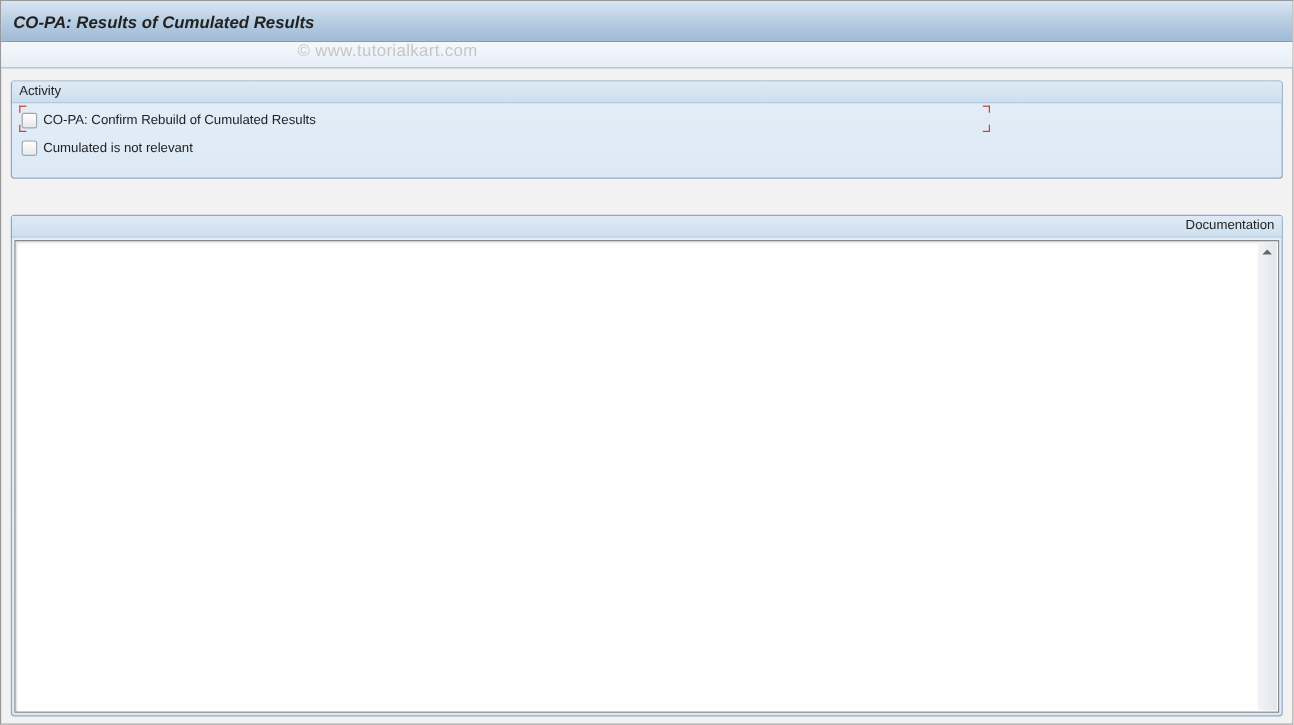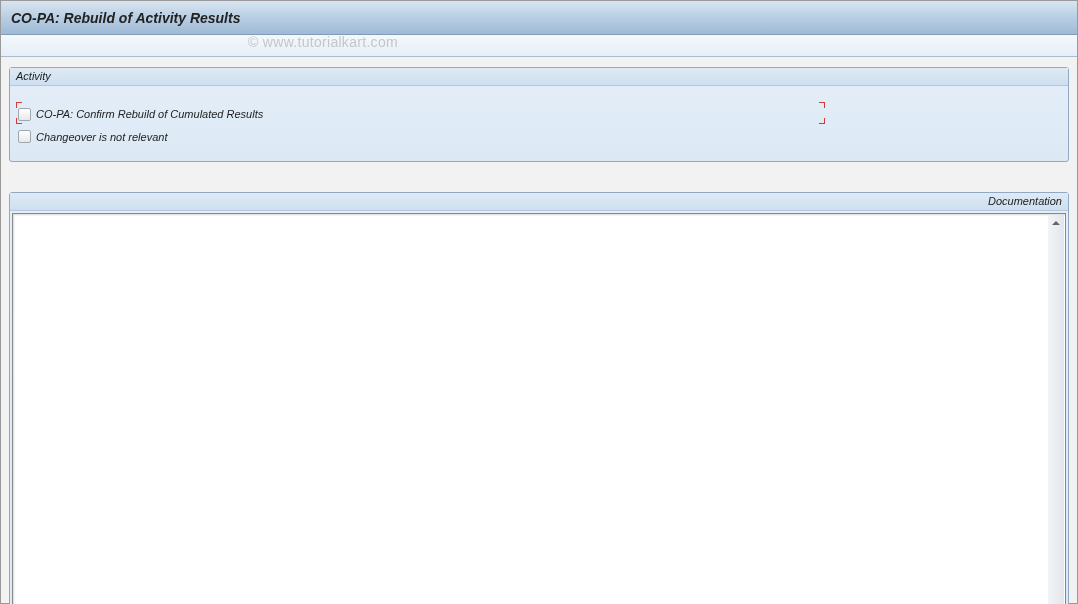--- a/index.html
+++ b/index.html
@@ -37,36 +37,35 @@
     }
     .content {
       padding: 10px 8px 0 8px;
     }
     .groupbox {
       border: 1px solid #8fa9c4;
       border-radius: 3px;
       background: linear-gradient(to bottom, #e4eef8 0%, #dce9f5 100%);
       margin-bottom: 30px;
       position: relative;
-      font-style: italic;
     }
     .groupbox.doc {
       margin-bottom: 0;
       text-align: right;
     }
     .groupbox-title {
       height: 18px;
       font-size: 11px;
       color: #222;
       padding: 2px 6px 0 6px;
       border-bottom: 1px solid #b5c8db;
       background: linear-gradient(to bottom, #dfeaf5 0%, #cddff0 100%);
     }
     .groupbox-body {
-      padding: 18px 8px 10px 8px;
+      padding: 4px 8px 10px 8px;
       position: relative;
     }
     .field-row {
       display: flex;
       align-items: center;
       height: 20px;
       margin-bottom: 4px;
       position: relative;
     }
     .checkbox {
@@ -139,21 +138,21 @@
       font-family: Arial, sans-serif;
       pointer-events: none;
       letter-spacing: 0.3px;
     }
   </style>
 </head>
 <body>
 
 <div class="window">
   <div class="titlebar">
-    <h1>CO-PA: Rebuild of Activity Results</h1>
+    <h1>CO-PA: Results of Cumulated Results</h1>
   </div>
   <div class="subbar"></div>
 
   <div class="watermark">© www.tutorialkart.com</div>
 
   <div class="content">
 
     <div class="groupbox">
       <div class="groupbox-title">Activity</div>
       <div class="groupbox-body">
@@ -164,21 +163,21 @@
           <span class="focus-corner fc-bl"></span>
           <span class="focus-corner fc-br"></span>
           <div class="field-row">
             <div class="checkbox"></div>
             <span class="field-label">CO-PA: Confirm Rebuild of Cumulated Results</span>
           </div>
         </div>
 
         <div class="field-row" style="margin-top:4px;">
           <div class="checkbox"></div>
-          <span class="field-label">Changeover is not relevant</span>
+          <span class="field-label">Cumulated is not relevant</span>
         </div>
 
       </div>
     </div>
 
     <div class="groupbox doc">
       <div class="groupbox-title">Documentation</div>
       <div class="doc-area-wrap">
         <div class="doc-area">
           <div class="scrollbar">

